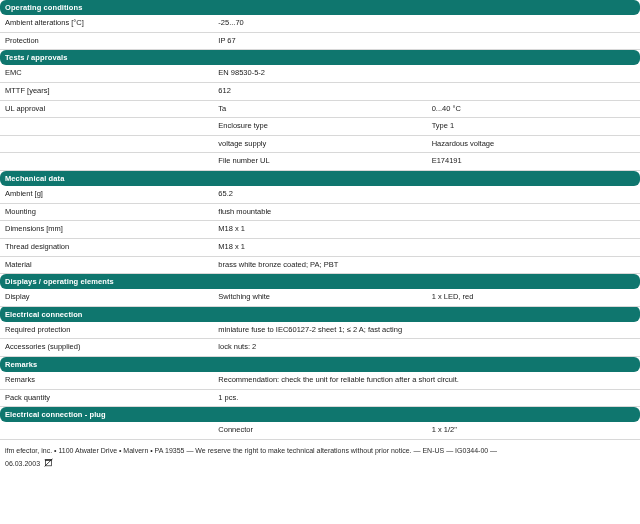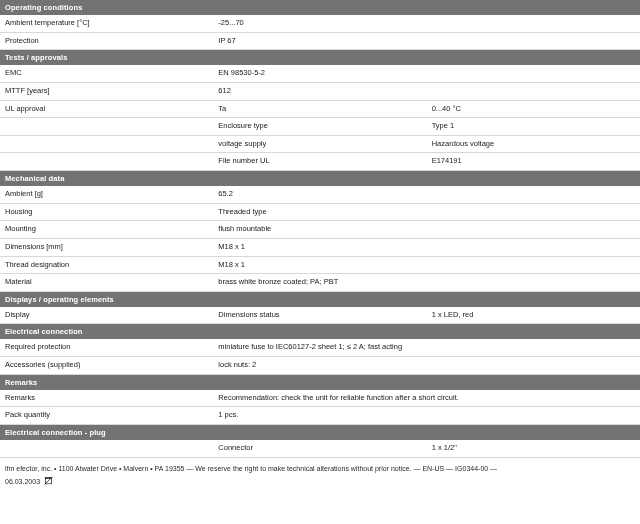--- a/index.html
+++ b/index.html
@@ -23,26 +23,27 @@
   table.spec {
     width: 640px;
     border-collapse: collapse;
     table-layout: fixed;
   }
   table.spec td {
     padding: 0;
     vertical-align: top;
   }
   tr.section td {
-    background: #737373;
+    background: #0f766e;
     color: #ffffff;
     font-weight: bold;
     font-size: 7.5px;
     padding: 3px 4px 3px 5px;
     letter-spacing: 0.1px;
+    border-radius: 6px;
   }
   tr.row td {
     border-bottom: 1px solid #d8d8d8;
     padding: 4px 4px 4px 5px;
     font-size: 7.5px;
     line-height: 1.15;
   }
   td.label {
     width: 210px;
   }
@@ -77,21 +78,21 @@
 <body>
 
 <div class="sheet">
   <table class="spec">
 
     <tbody>
       <tr class="section">
         <td colspan="3">Operating conditions</td>
       </tr>
       <tr class="row">
-        <td class="label">Ambient temperature [°C]</td>
+        <td class="label">Ambient alterations [°C]</td>
         <td class="val" colspan="2">-25...70</td>
       </tr>
       <tr class="row">
         <td class="label">Protection</td>
         <td class="val" colspan="2">IP 67</td>
       </tr>
     </tbody>
 
     <tbody>
       <tr class="section">
@@ -129,24 +130,20 @@
 
     <tbody>
       <tr class="section">
         <td colspan="3">Mechanical data</td>
       </tr>
       <tr class="row">
         <td class="label">Ambient [g]</td>
         <td class="val" colspan="2">65.2</td>
       </tr>
       <tr class="row">
-        <td class="label">Housing</td>
-        <td class="val" colspan="2">Threaded type</td>
-      </tr>
-      <tr class="row">
         <td class="label">Mounting</td>
         <td class="val" colspan="2">flush mountable</td>
       </tr>
       <tr class="row">
         <td class="label">Dimensions [mm]</td>
         <td class="val" colspan="2">M18 x 1</td>
       </tr>
       <tr class="row">
         <td class="label">Thread designation</td>
         <td class="val" colspan="2">M18 x 1</td>
@@ -156,21 +153,21 @@
         <td class="val" colspan="2">brass white bronze coated; PA; PBT</td>
       </tr>
     </tbody>
 
     <tbody>
       <tr class="section">
         <td colspan="3">Displays / operating elements</td>
       </tr>
       <tr class="row">
         <td class="label">Display</td>
-        <td class="mid">Dimensions status</td>
+        <td class="mid">Switching white</td>
         <td class="val">1 x LED, red</td>
       </tr>
     </tbody>
 
     <tbody>
       <tr class="section">
         <td colspan="3">Electrical connection</td>
       </tr>
       <tr class="row">
         <td class="label">Required protection</td>

